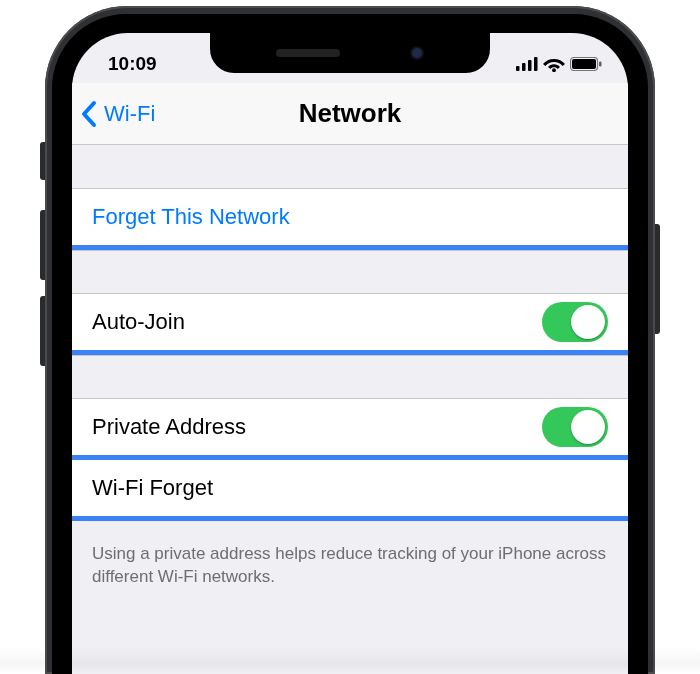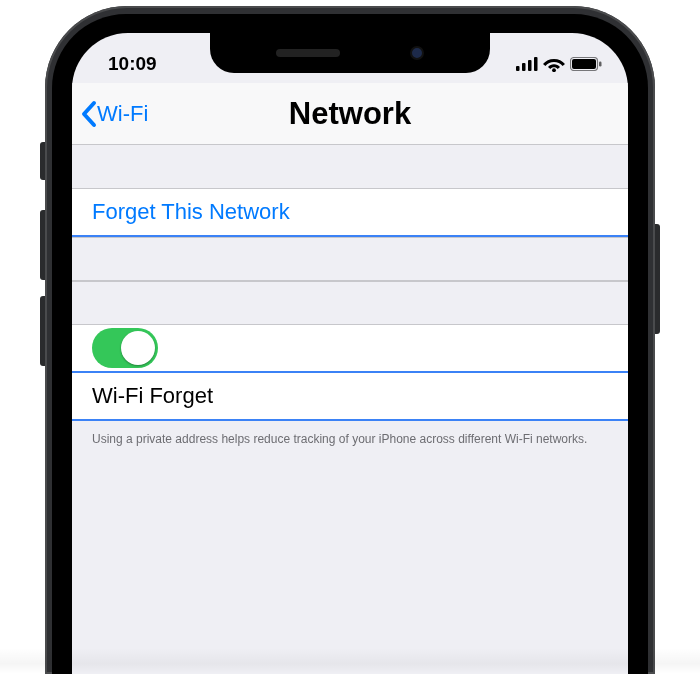--- a/index.html
+++ b/index.html
@@ -63,52 +63,52 @@
   .status-right { display: flex; align-items: center; gap: 5px; }
   .signal-icon svg, .wifi-icon svg, .battery-icon svg { display: block; }
 
   
   .nav-bar {
     position: absolute; left: 0; top: 50px; width: 100%; height: 62px;
     background: #f8f8f9;
     border-bottom: 1px solid #c7c7cb;
     display: flex; align-items: center; justify-content: center;
   }
-  .nav-title { font-size: 31px; font-weight: 600; color: #000; }
+  .nav-title { font-size: 26px; font-weight: 600; color: #000; }
   .nav-back {
     position: absolute; left: 8px; top: 0; height: 62px;
-    display: flex; align-items: center; gap: 0;
+    display: flex; align-items: center; gap: 7px;
     color: #007aff; font-size: 22px; font-weight: 400;
     cursor: pointer;
   }
   .nav-back svg { display: block; }
 
   
   .content { position: absolute; left: 0; top: 112px; width: 100%; }
   .gap { height: 44px; background: #efeff4; border-bottom: 1px solid #c7c7cb; }
   .gap.first { border-top: none; }
   .gap.small { height: 44px; border-top: 1px solid #c7c7cb; }
   .row {
-    background: #fff; height: 48px; display: flex; align-items: center;
+    background: #fff; height: 61px; display: flex; align-items: center;
     padding: 16px 20px; font-size: 22px; color: #000;
-    border-bottom: 2px solid #3b82f6;
+    border-bottom: 5px solid #3b82f6;
   }
   .row.link { color: #007aff; }
   .row-label { flex: 1; }
   .row-value { color: #8a8a8e; font-size: 22px; letter-spacing: 0.5px; }
   .toggle {
     width: 66px; height: 40px; border-radius: 20px; background: #34c759;
     position: relative; cursor: pointer;
   }
   .toggle .knob {
     position: absolute; right: 3px; top: 3px; width: 34px; height: 34px;
     border-radius: 50%; background: #fff; box-shadow: 0 1px 2px rgba(0,0,0,0.35);
   }
   .footer {
-    padding: 10px 20px 20px 20px; color: #6d6d72; font-size: 12px; line-height: 1.35;
+    padding: 22px 20px 20px 20px; color: #6d6d72; font-size: 17px; line-height: 1.35;
     background: #efeff4;
   }
 
   
   .bottom-fade {
     position: absolute; left: 0; bottom: 0; width: 700px; height: 26px;
     background: linear-gradient(to bottom, rgba(0,0,0,0) 0%, rgba(0,0,0,0.04) 60%, rgba(0,0,0,0) 100%);
     pointer-events: none;
   }
 </style>
@@ -175,29 +175,36 @@
     <div class="content">
 
       <div class="gap first"></div>
 
       <div class="row link">
         <span class="row-label">Forget This Network</span>
       </div>
 
       <div class="gap small"></div>
 
-
-      <div class="gap small"></div>
-
       <div class="row">
+        <span class="row-label">Auto-Join</span>
         <div class="toggle">
           <div class="knob"></div>
         </div>
       </div>
 
+      <div class="gap small"></div>
+
+      <div class="row">
+        <span class="row-label">Private Address</span>
+        <div class="toggle">
+          <div class="knob"></div>
+        </div>
+      </div>
+
       <div class="row">
         <span class="row-label">Wi-Fi Forget</span>
       </div>
 
       <div class="footer">Using a private address helps reduce tracking of your iPhone across different Wi-Fi networks.</div>
 
     </div>
 
   </div>
 

